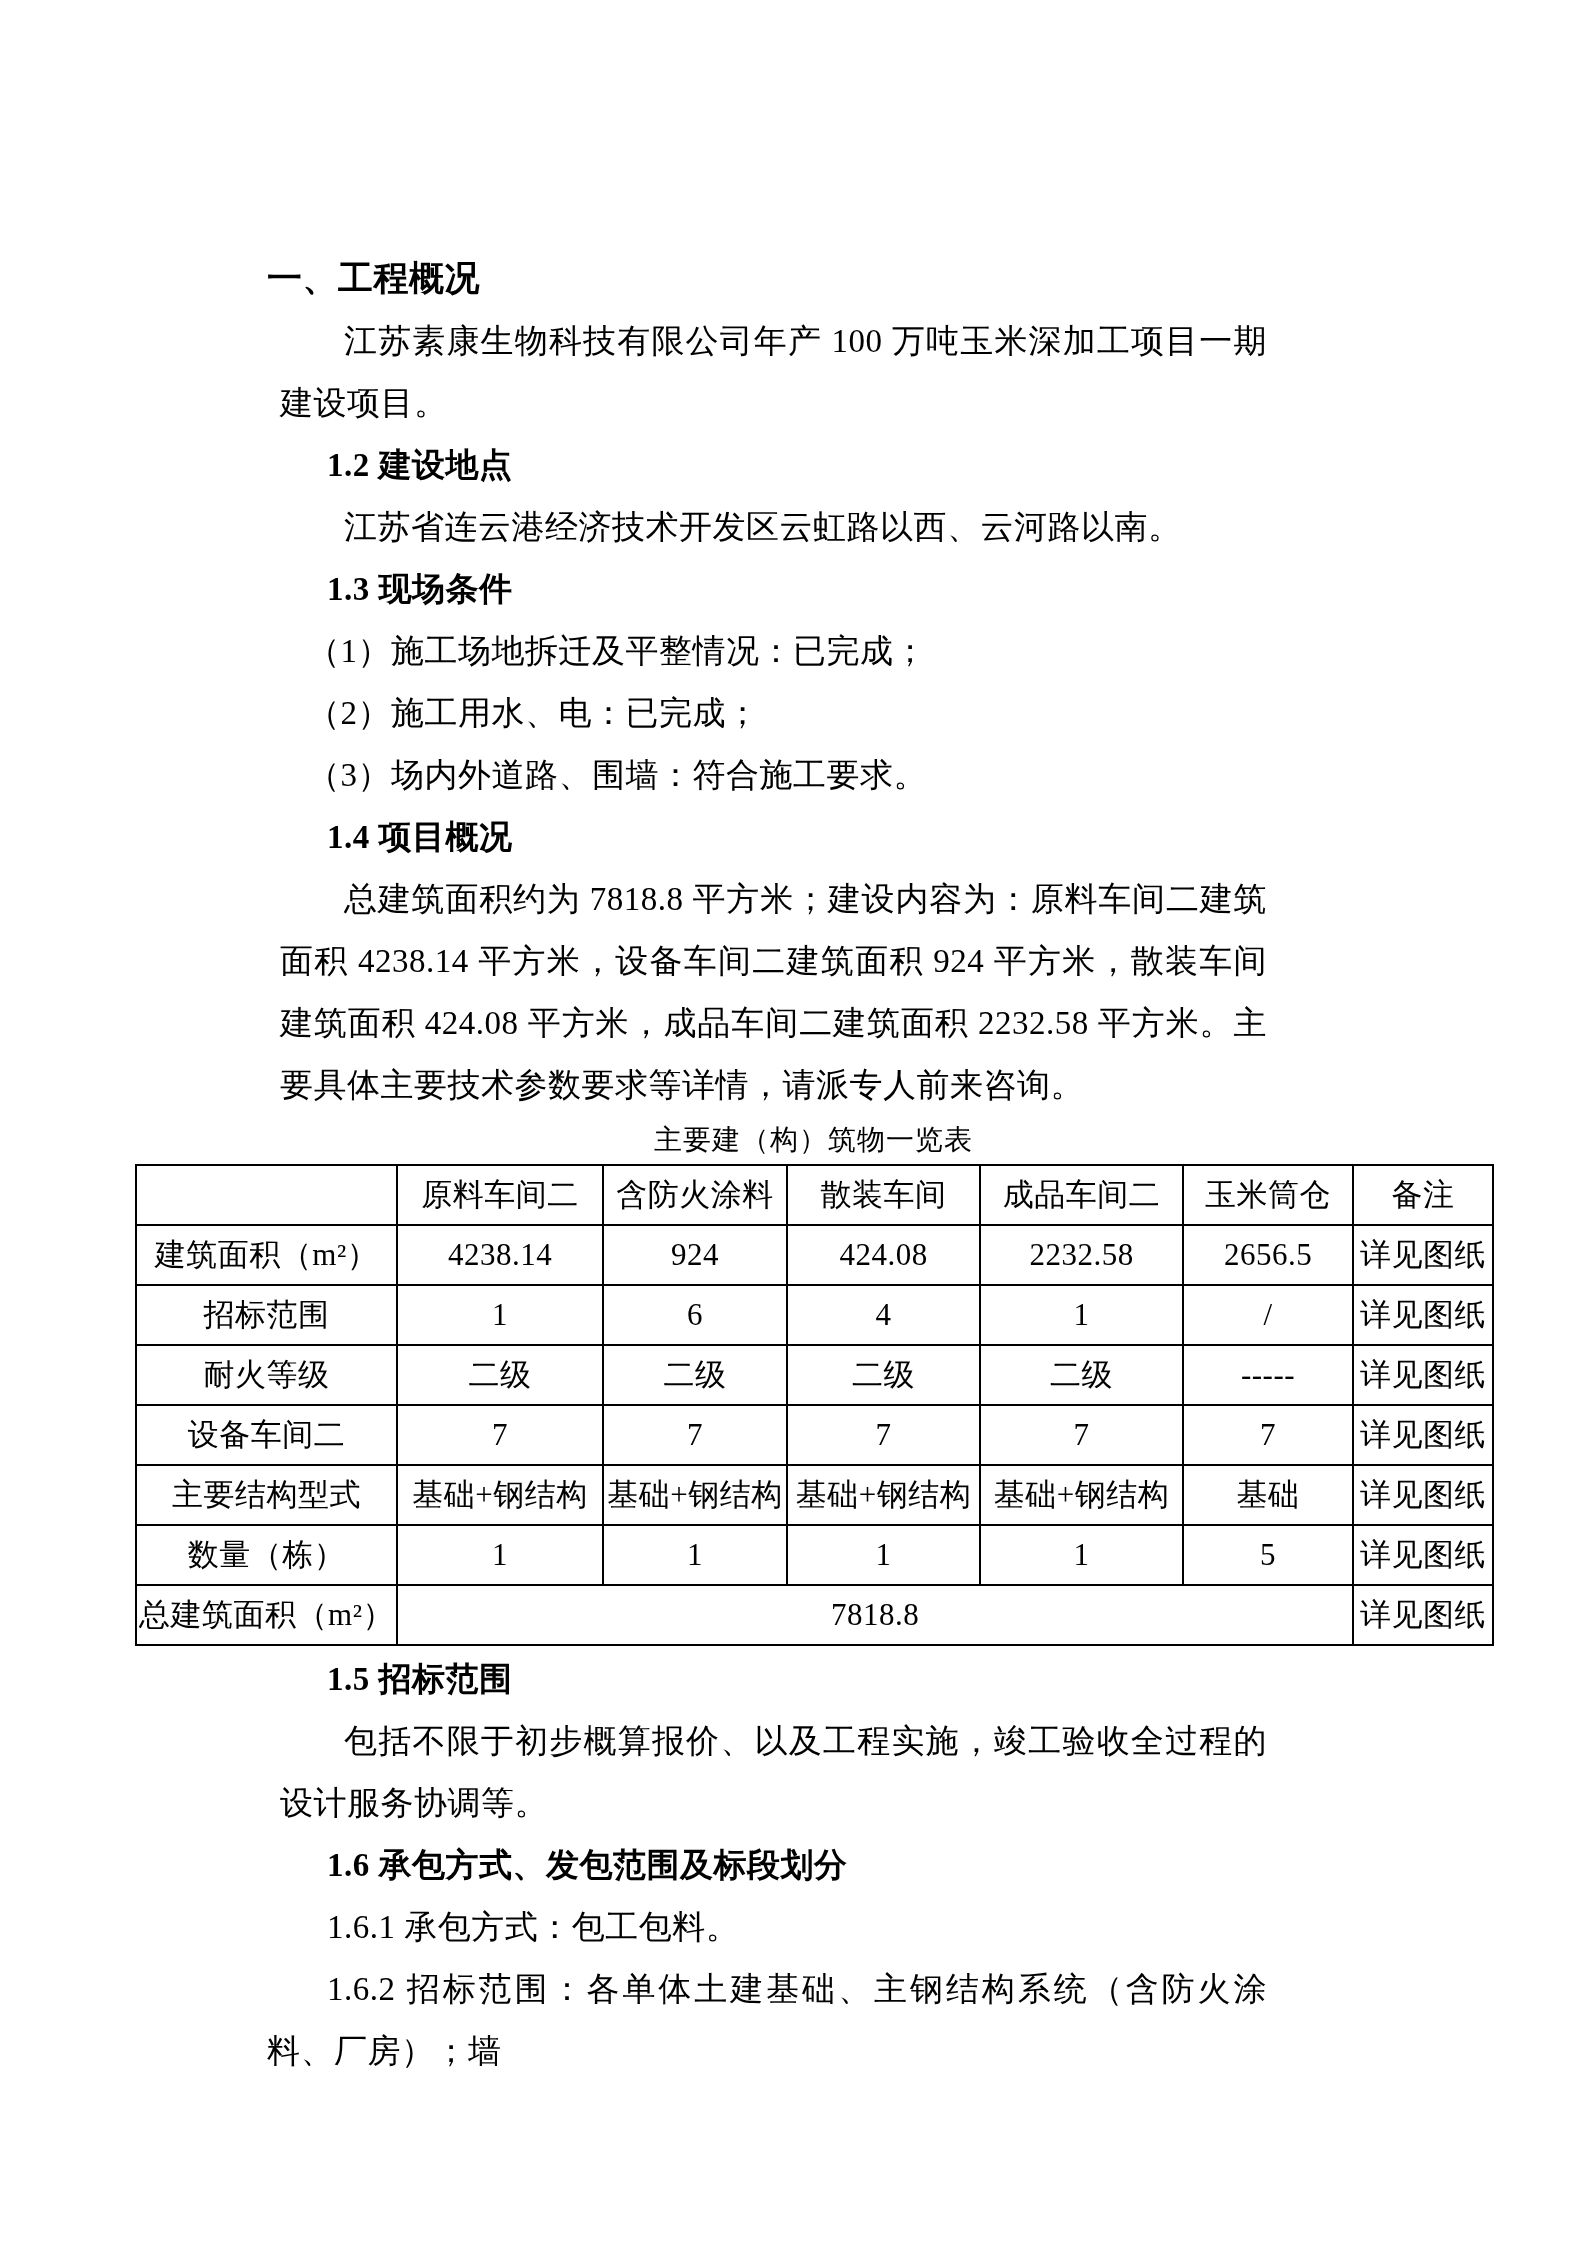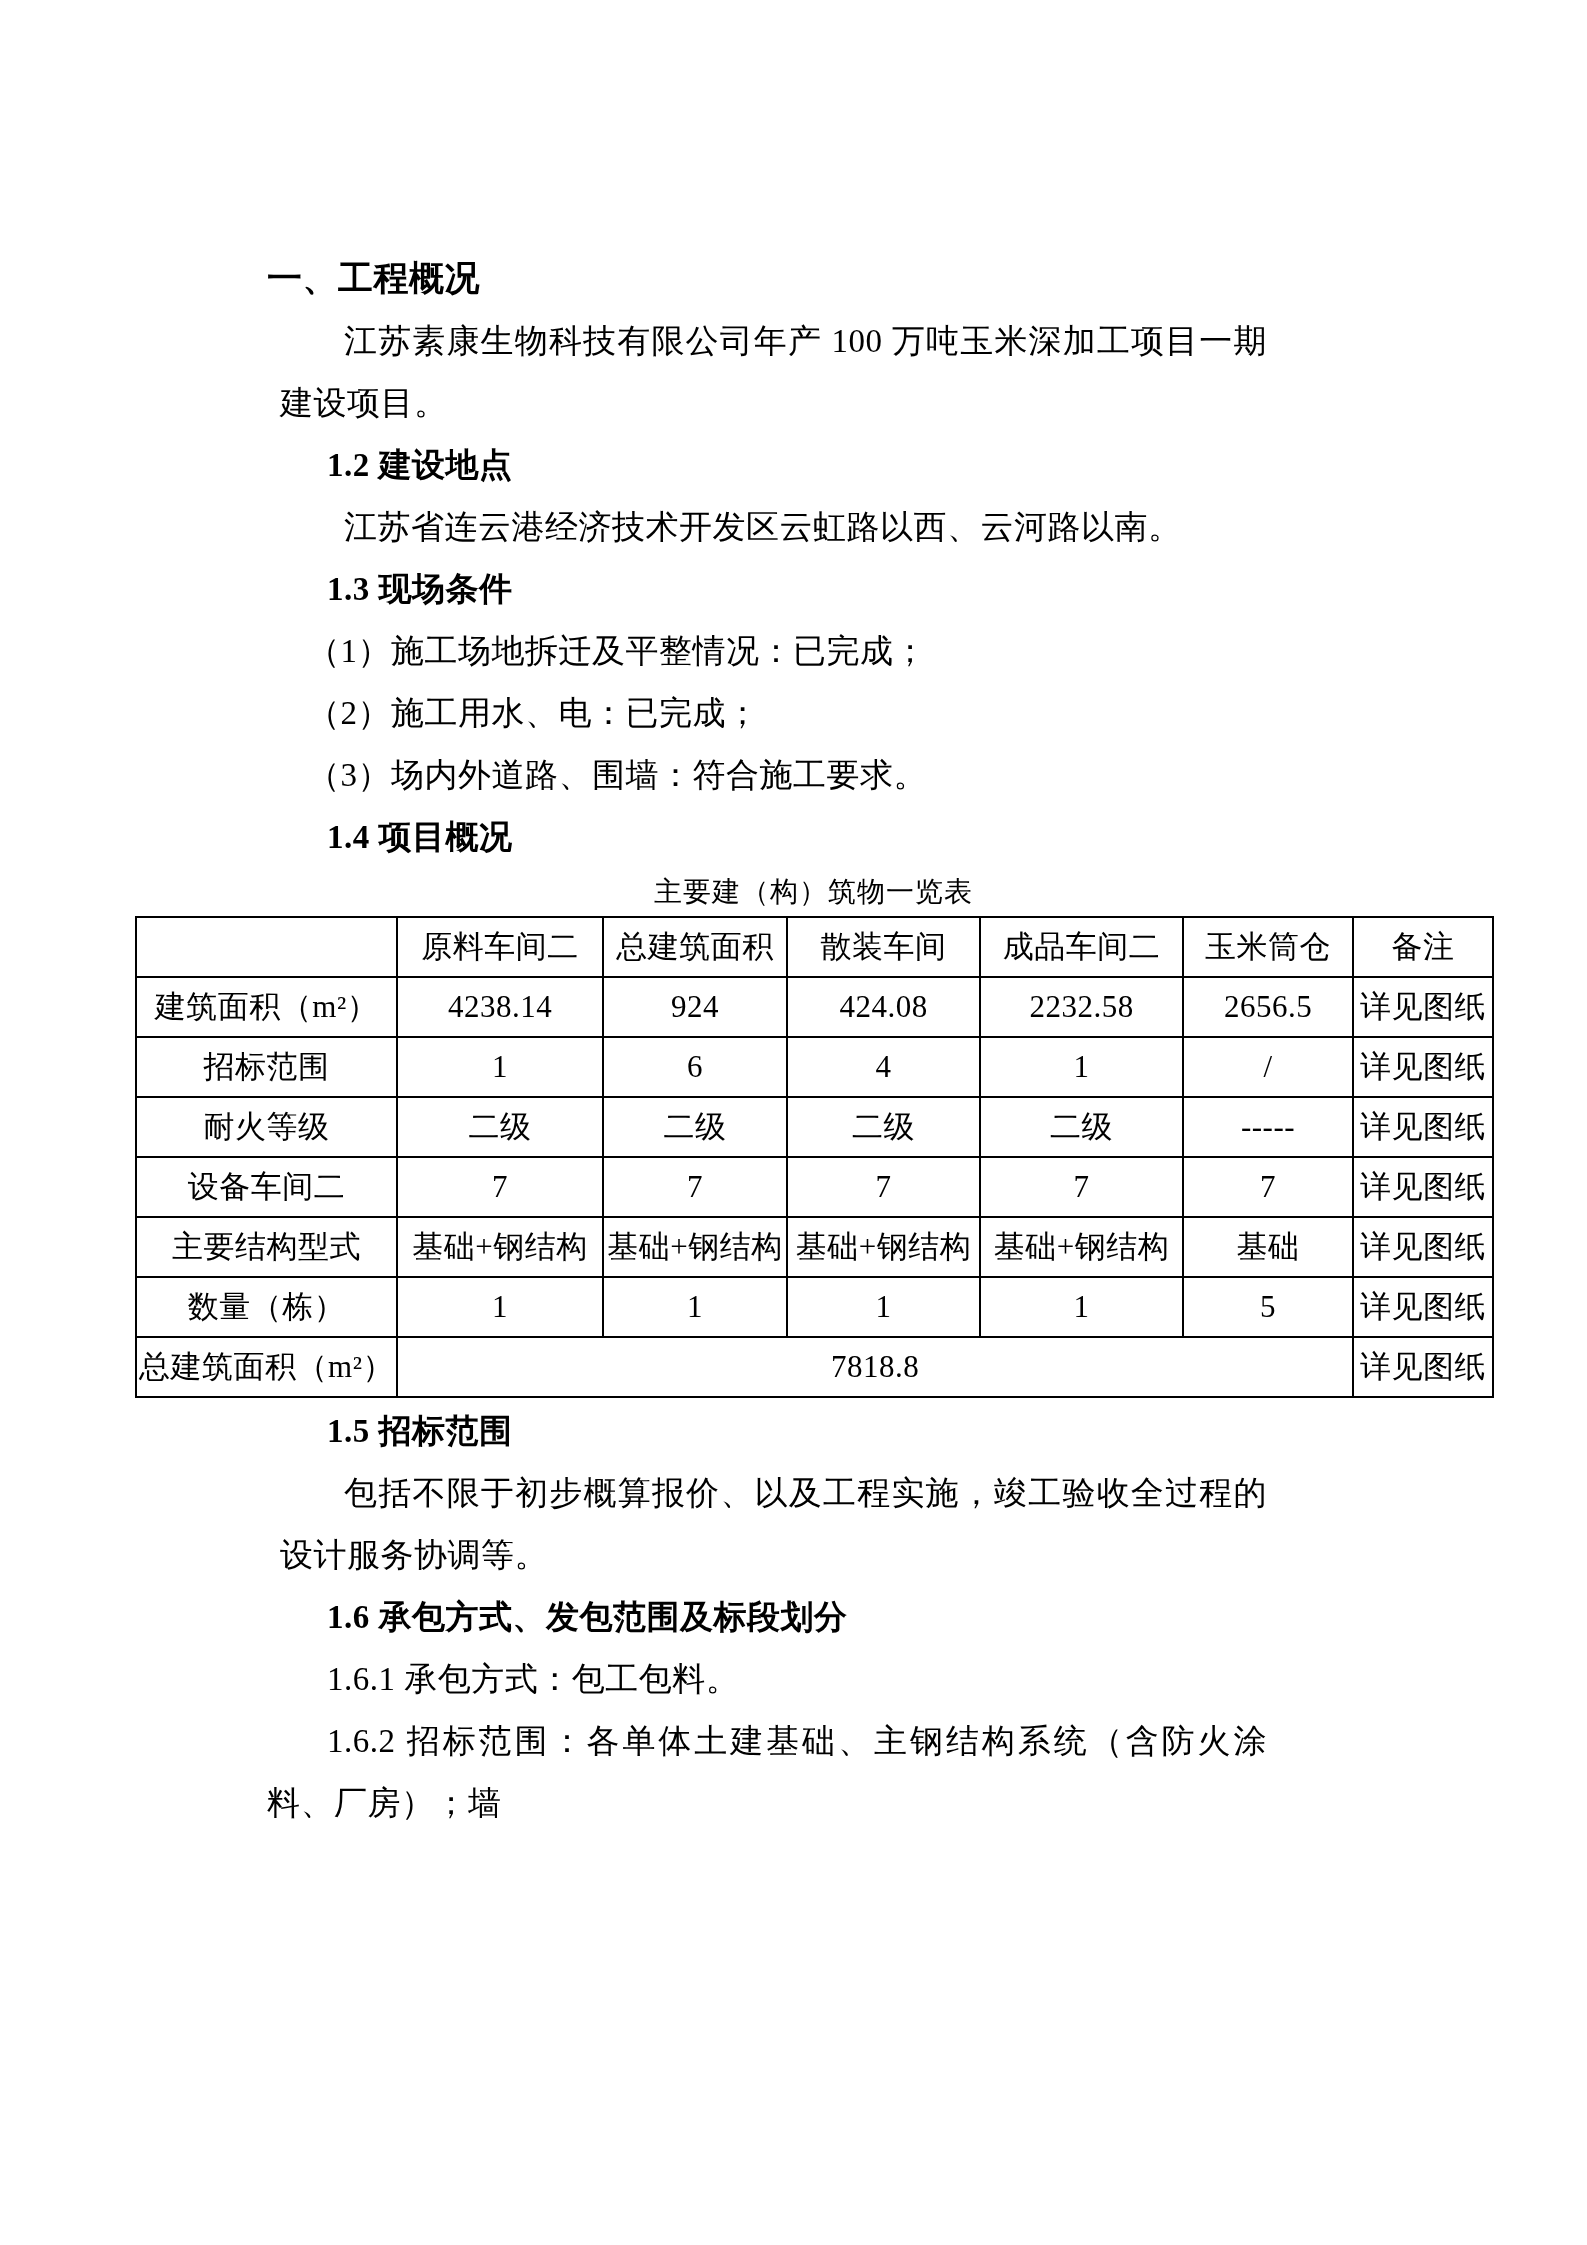--- a/index.html
+++ b/index.html
@@ -87,39 +87,40 @@
     <div class="txt">
       <p class="h1">一、工程概况</p>
       <p class="para">江苏素康生物科技有限公司年产 100 万吨玉米深加工项目一期建设项目。</p>
       <p class="h2">1.2 建设地点</p>
       <p class="para">江苏省连云港经济技术开发区云虹路以西、云河路以南。</p>
       <p class="h2">1.3 现场条件</p>
       <p class="item">（1）施工场地拆迁及平整情况：已完成；</p>
       <p class="item">（2）施工用水、电：已完成；</p>
       <p class="item">（3）场内外道路、围墙：符合施工要求。</p>
       <p class="h2">1.4 项目概况</p>
+      <p class="para">总建筑面积约为 7818.8 平方米；建设内容为：原料车间二建筑面积 4238.14 平方米，设备车间二建筑面积 924 平方米，散装车间建筑面积 424.08 平方米，成品车间二建筑面积 2232.58 平方米。主要具体主要技术参数要求等详情，请派专人前来咨询。</p>
     </div>
 
     <div class="tbl-title">主要建（构）筑物一览表</div>
 
     <table class="buildings">
       <colgroup>
           <col style="width: 261px;">
           <col style="width: 206px;">
           <col style="width: 184px;">
           <col style="width: 193px;">
           <col style="width: 203px;">
           <col style="width: 170px;">
           <col style="width: 140px;">
         </colgroup>
       <tbody>
           <tr>
             <td></td>
             <td>原料车间二</td>
-            <td>总建筑面积</td>
+            <td>含防火涂料</td>
             <td>散装车间</td>
             <td>成品车间二</td>
             <td>玉米筒仓</td>
             <td>备注</td>
           </tr>
           <tr>
             <td>建筑面积（m²）</td>
             <td>4238.14</td>
             <td>924</td>
             <td>424.08</td>

